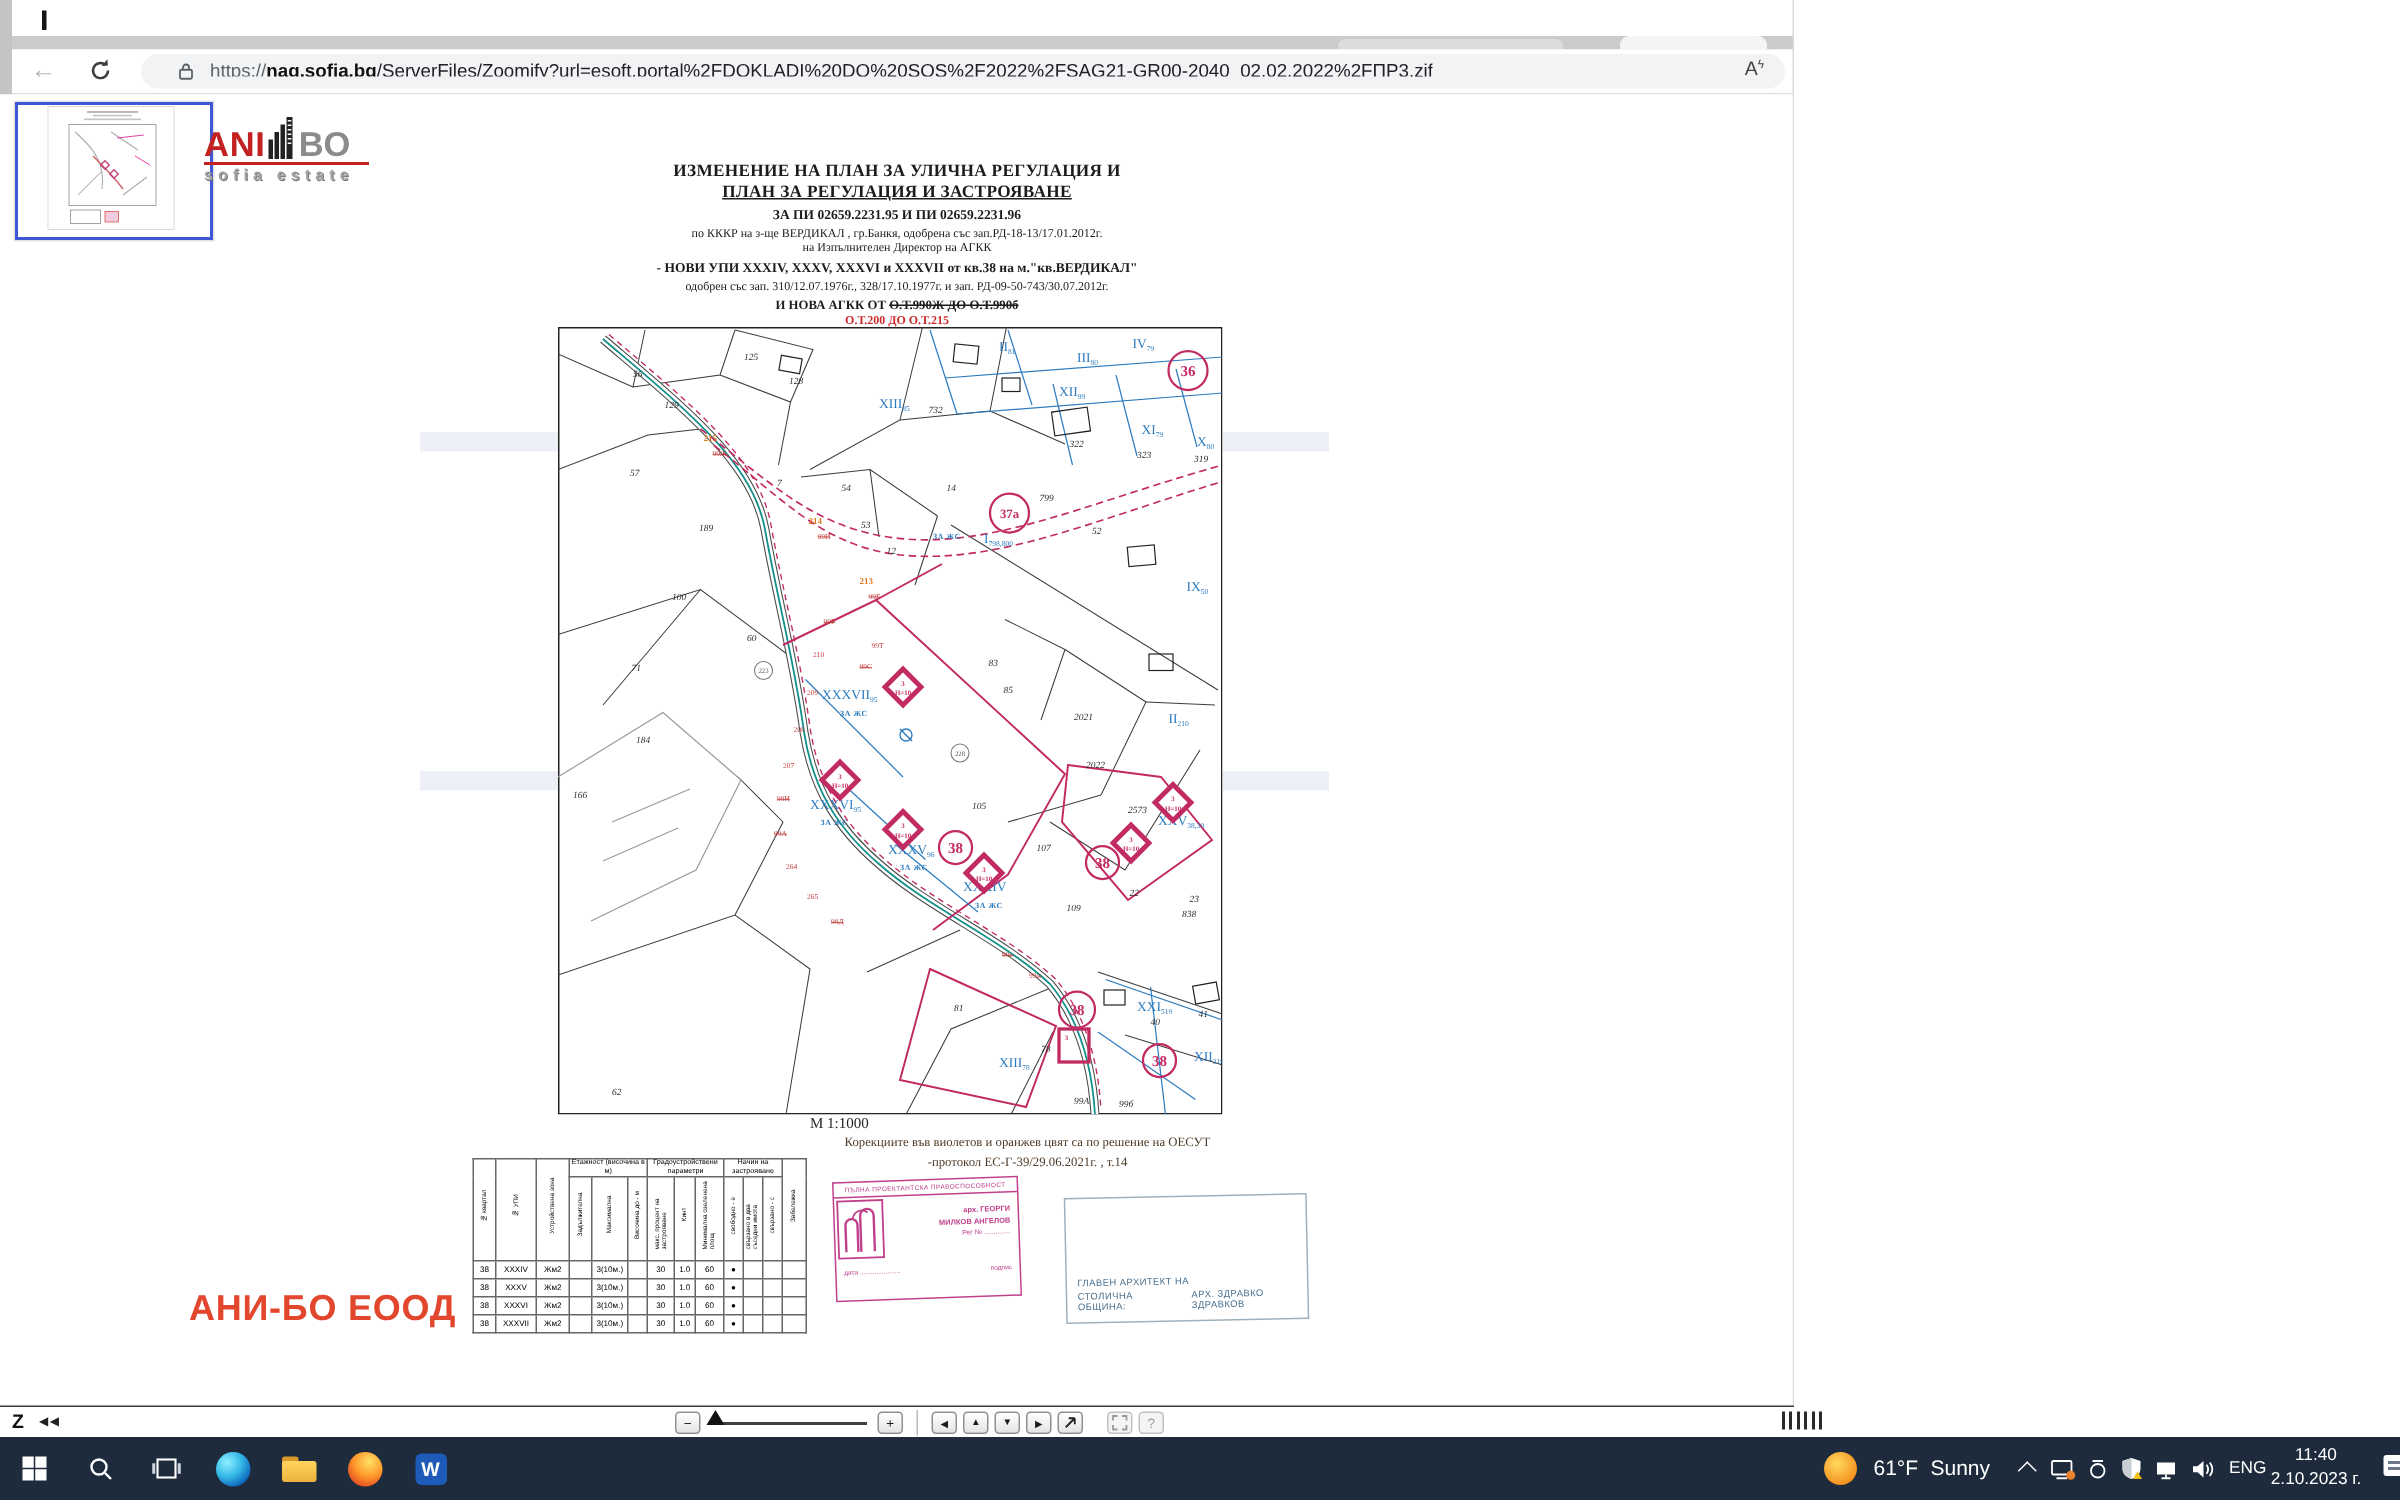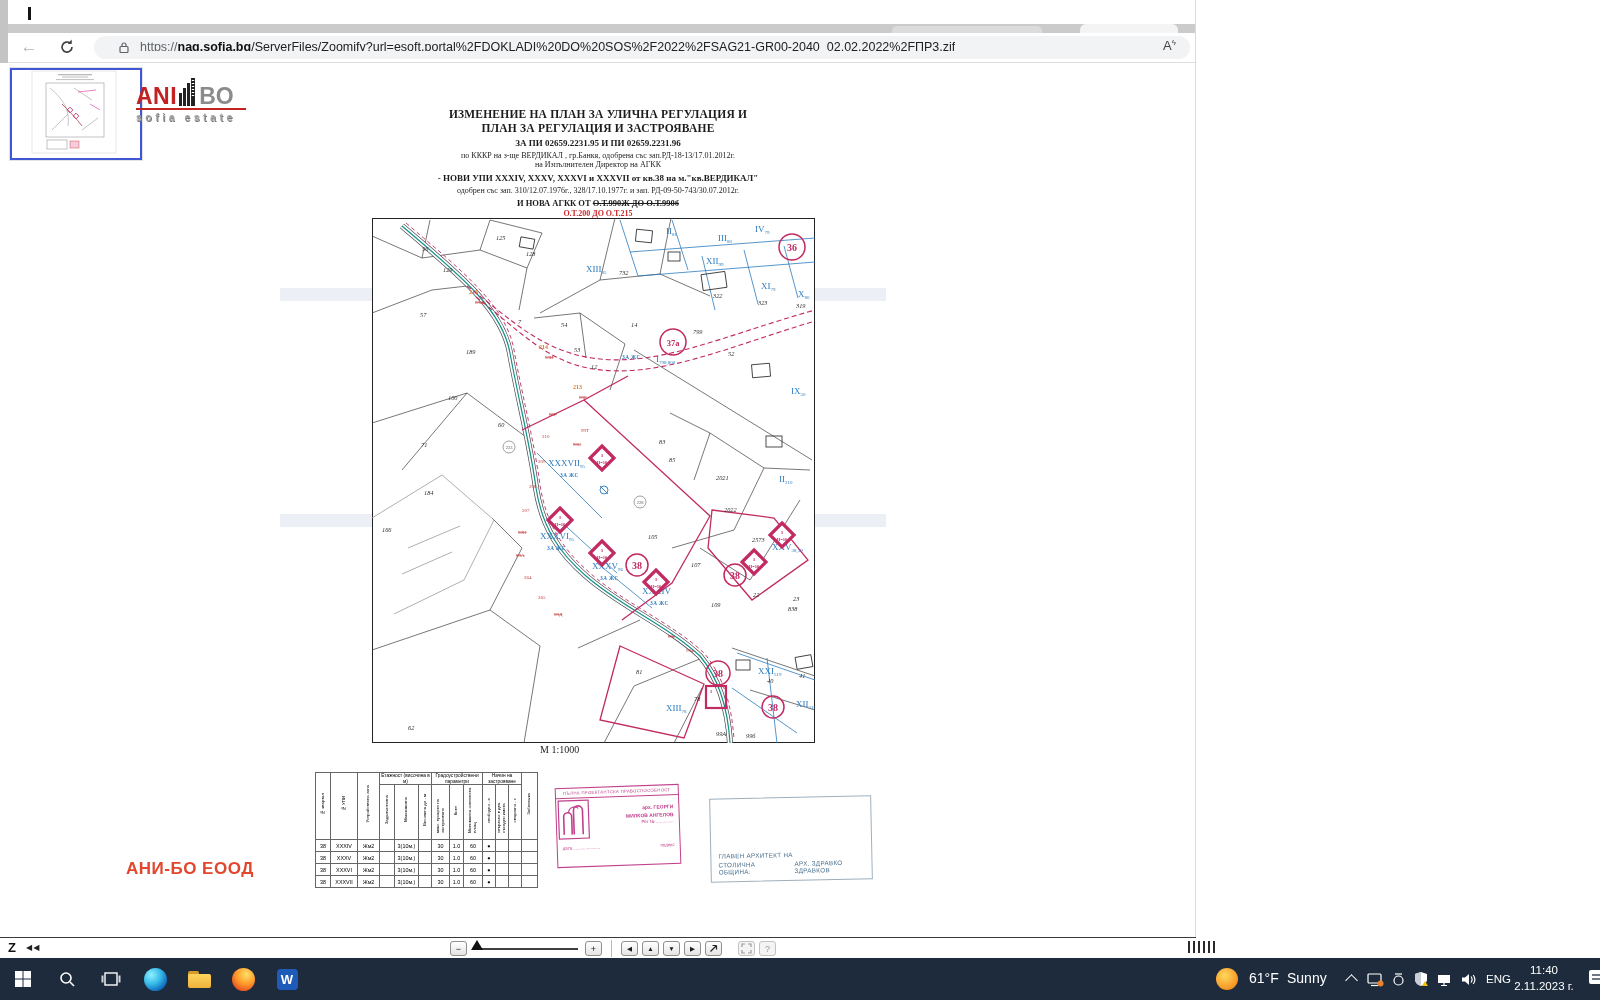--- a/index.html
+++ b/index.html
@@ -30,21 +30,21 @@
   
   .anibo{position:absolute;left:136px;top:14px;width:110px;}
   .anibo-row{display:flex;align-items:flex-end;}
   .ani{color:#c32222;font-weight:800;font-size:23px;line-height:22px;letter-spacing:0.5px;}
   .bo{color:#8b8b8b;font-weight:800;font-size:23px;line-height:22px;}
   .anibo-line{height:2px;background:#c32222;margin-top:1px;}
   .anibo-sub{color:#a5a5a5;font-weight:bold;font-size:10.5px;letter-spacing:3.5px;text-shadow:0.7px 0.7px 0 #777;margin-top:1px;}
   
   .titleblock{position:absolute;left:380px;top:45px;width:436px;text-align:center;font-family:"Liberation Serif",serif;color:#1c1c1c;}
   .t1,.t2{font-size:11.5px;font-weight:bold;letter-spacing:0.2px;}
-  .t2{margin-top:2px;}
+  .t2{margin-top:2px;text-decoration:underline;}
   .t3{font-size:9px;font-weight:bold;margin-top:4px;}
   .t4{font-size:8px;margin-top:3px;}
   .t5{font-size:8px;}
   .t6{font-size:9px;font-weight:bold;margin-top:4px;}
   .t7{font-size:8px;margin-top:3px;}
   .t8{font-size:8.5px;font-weight:bold;margin-top:3px;}
   .t8 .struck{text-decoration:line-through;}
   .t9{font-size:8px;color:#cc2a2a;font-weight:bold;margin-top:1px;}
   
   svg.map{position:absolute;left:372px;top:155px;width:443px;height:525px;background:#fff;}
@@ -55,21 +55,21 @@
   .or{font-size:6px;fill:#e07a1e;font-weight:bold;font-family:"Liberation Sans",sans-serif;}
   .zhs{font-size:5.2px;fill:#2b7bbf;font-weight:bold;font-family:"Liberation Sans",sans-serif;letter-spacing:0.4px;}
   .blu{font-size:9px;fill:#2b7bbf;}
   .blu tspan.sub{font-size:5px;}
   .circ{font-size:10px;fill:#c22a62;font-weight:bold;font-family:"Liberation Sans",sans-serif;text-anchor:middle;}
   .gcirc{font-size:4.5px;fill:#555;text-anchor:middle;font-family:"Liberation Sans",sans-serif;}
   .dtxt{font-size:4.6px;fill:#c22a62;font-weight:bold;text-anchor:middle;font-family:"Liberation Sans",sans-serif;}
   
   .scale{position:absolute;left:540px;top:681px;width:120px;font-family:"Liberation Serif",serif;font-size:10px;color:#222;}
   .note{position:absolute;left:530px;top:692px;width:310px;text-align:center;font-family:"Liberation Serif",serif;color:#4f3b28;font-size:8.5px;line-height:1.5;}
-  .watermark{position:absolute;left:126px;top:796px;font-size:17px;font-weight:800;color:#e2472e;letter-spacing:0.5px;}
+  .watermark{position:absolute;left:126px;top:796px;font-size:24px;font-weight:800;color:#e2472e;letter-spacing:0.5px;}
   
   .ptable{position:absolute;left:315px;top:709px;border-collapse:collapse;table-layout:fixed;background:#fff;}
   .ptable th,.ptable td{border:0.8px solid #666;padding:0;font-weight:normal;}
   .ptable th{height:auto;}
   .grp{font-size:4.8px;text-align:center;line-height:1.15;padding:1px 0;}
   .vt{writing-mode:vertical-rl;transform:rotate(180deg);font-size:4.3px;line-height:1.15;display:inline-block;max-height:46px;margin:2px auto;text-align:left;}
   .ptable thead th{vertical-align:middle;text-align:center;}
   .ptable tbody td{font-size:5.4px;text-align:center;height:11px;}
   
   .stamp{position:absolute;left:556px;top:723px;width:122px;height:78px;border:1.6px solid #c0408c;transform:rotate(-2deg);color:#c0408c;background:rgba(255,255,255,0.55);}
@@ -430,20 +430,24 @@
           </g>
           <g transform="translate(382,344)">
             <path d="M0,-12 L12,0 L0,12 L-12,0 Z" fill="#fff" stroke="#c22a62" stroke-width="3.2"></path>
             <text x="0" y="-1" class="dtxt">3</text>
             <text x="0" y="5.5" class="dtxt">Н=10</text>
           </g>
         </g>
     </svg>
 
     <div class="scale">М 1:1000</div>
+    <div class="note">
+      <div>Корекциите във виолетов и оранжев цвят са по решение на ОЕСУТ</div>
+      <div>-протокол ЕС-Г-39/29.06.2021г. , т.14</div>
+    </div>
 
     <table class="ptable">
       <colgroup>
         <col style="width:15px">
           <col style="width:27px">
           <col style="width:22px">
         <col style="width:15px">
           <col style="width:24px">
           <col style="width:13px">
         <col style="width:18px">
@@ -667,21 +671,21 @@
           <path d="M5,13.5 h6 M8,11 v2.5" stroke="#fff" stroke-width="1.2"></path>
         </svg>
         <svg width="17" height="15" viewBox="0 0 17 15">
           <path d="M2,5.5 h3 L9,2 v11 L5,9.5 h-3 z" fill="#fff"></path>
           <path d="M11,4.5 q2.2,3 0,6 M13.2,3 q3.4,4.5 0,9" stroke="#fff" stroke-width="1.2" fill="none"></path>
         </svg>
         <span class="lang">ENG</span>
       </div>
       <div class="clock">
         <div>11:40</div>
-        <div>2.11.2023 г.</div>
+        <div>2.10.2023 г.</div>
       </div>
       <div class="notif">
         <div class="sheet"></div>
         <div class="l1"></div>
           <div class="l2"></div>
         <div class="badge">2</div>
       </div>
       <div class="showdesk"></div>
     </div>
   </div>

